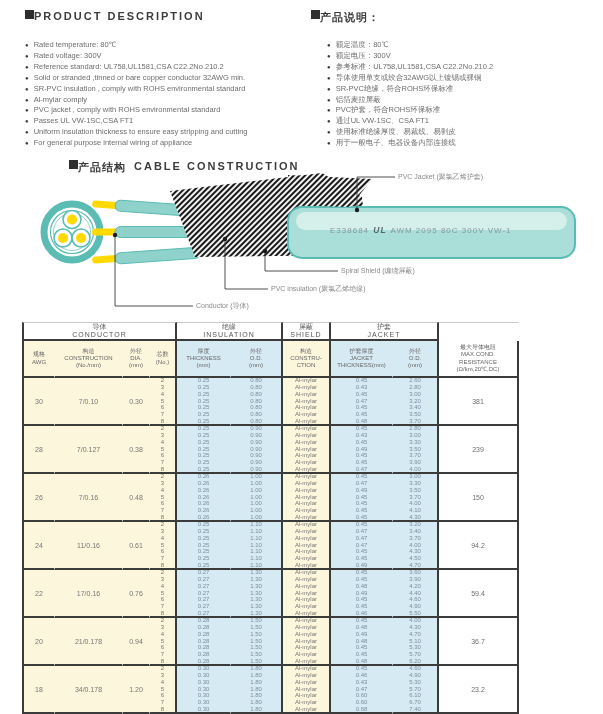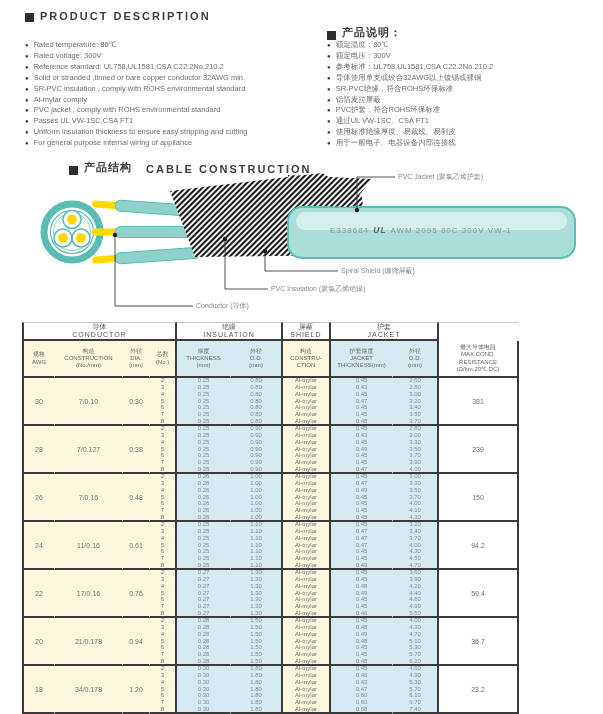--- a/index.html
+++ b/index.html
@@ -1,19 +1,19 @@
 <!DOCTYPE html>
 <html><head>
 <meta charset="utf-8">
 <style>
   html,body{margin:0;padding:0;background:#fff;}
   body{width:603px;height:714px;position:relative;font-family:"Liberation Sans",sans-serif;overflow:hidden;}
 
   
-  .sec-title{position:absolute;display:flex;align-items:flex-end;gap:6px;font-size:11px;font-weight:bold;color:#3c3c3c;letter-spacing:1px;}
+  .sec-title{position:absolute;display:flex;align-items:flex-start;font-size:11px;font-weight:bold;color:#3c3c3c;letter-spacing:1px;}
   .sq{display:inline-block;width:9px;height:9px;background:#2e2e2e;}
   .sec-title .en{font-weight:bold;letter-spacing:2px;}
   .sec-title .zh{font-weight:bold;}
 
   
   .blist{position:absolute;font-size:7.5px;color:#6e6e6e;}
   .bullet-row{display:flex;align-items:flex-start;line-height:10.9px;}
   .bullet-row .dot{font-size:6px;margin-right:5px;line-height:10.9px;color:#3a3a3a;}
 
   
@@ -86,21 +86,21 @@
     <div class="bullet-row">
       <span class="dot">●</span>
       <span>Uniform insulation thickness to ensure easy stripping and cutting</span>
     </div>
     <div class="bullet-row">
       <span class="dot">●</span>
       <span>For general purpose internal wiring of appliance</span>
     </div>
   </div>
 
-<div class="sec-title" style="left:327px;top:10px;margin-top:15px;">
+<div class="sec-title" style="left:311px;top:10px;">
   <span class="sq"></span>
   <span class="zh">产品说明：</span>
 </div>
 <div class="blist" style="left:327px;top:40px;width:270px;" id="desc-zh-list">
     <div class="bullet-row">
       <span class="dot">●</span>
       <span>额定温度：80℃</span>
     </div>
     <div class="bullet-row">
       <span class="dot">●</span>

